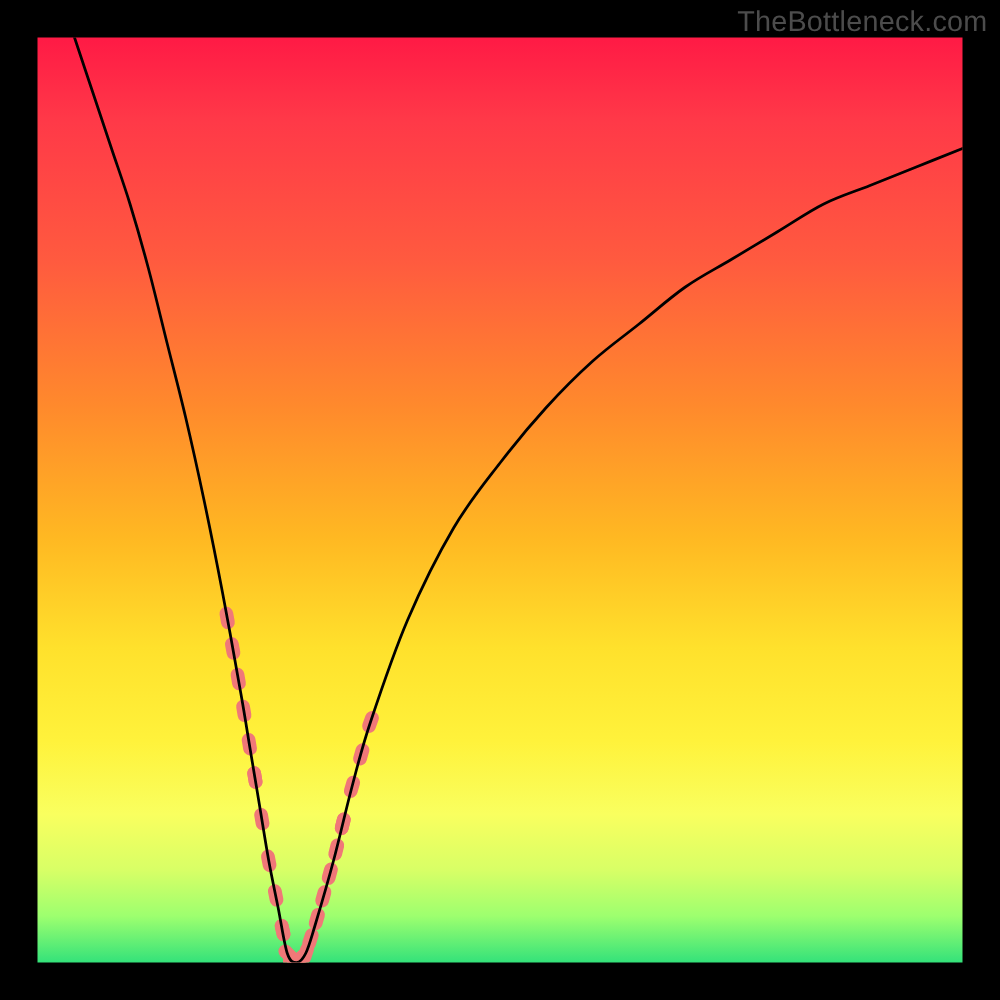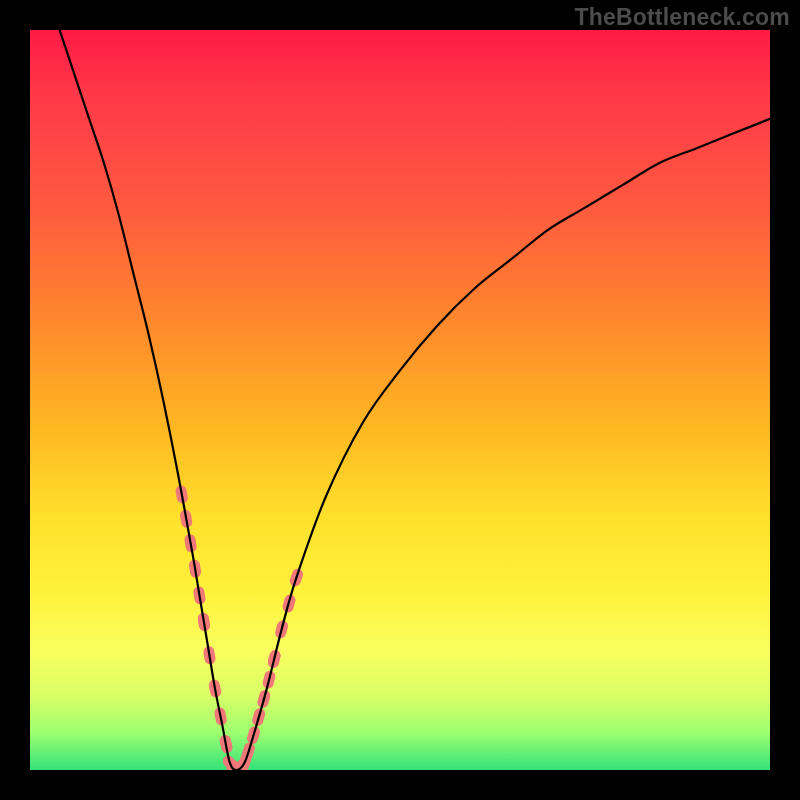--- a/index.html
+++ b/index.html
@@ -38,21 +38,21 @@
       #9dff6f 95%,
       #34e27a 100%
     );
   }
   .watermark {
     position: absolute;
     top: 4px;
     right: 10px;
     color: #4c4c4c;
     font-size: 23px;
-    font-weight: 700;
+    font-weight: 400;
     letter-spacing: 0.2px;
   }
   svg.curve {
     position: absolute;
     left: 0;
     top: 0;
   }
 </style>
 </head>
 <body>

